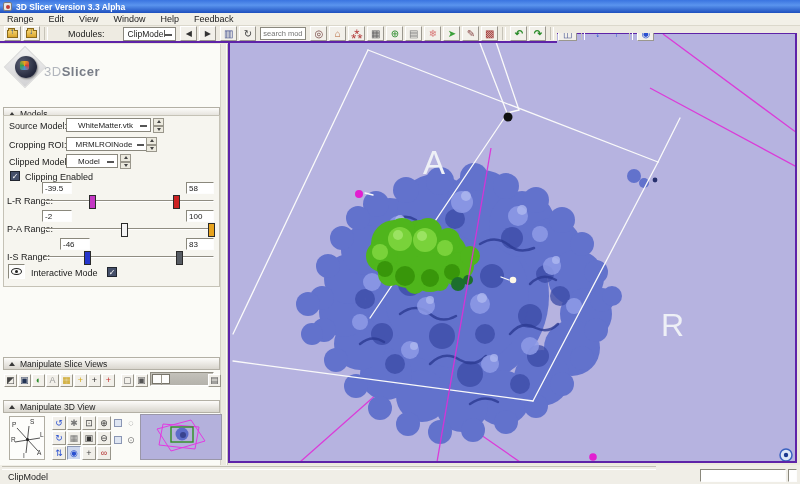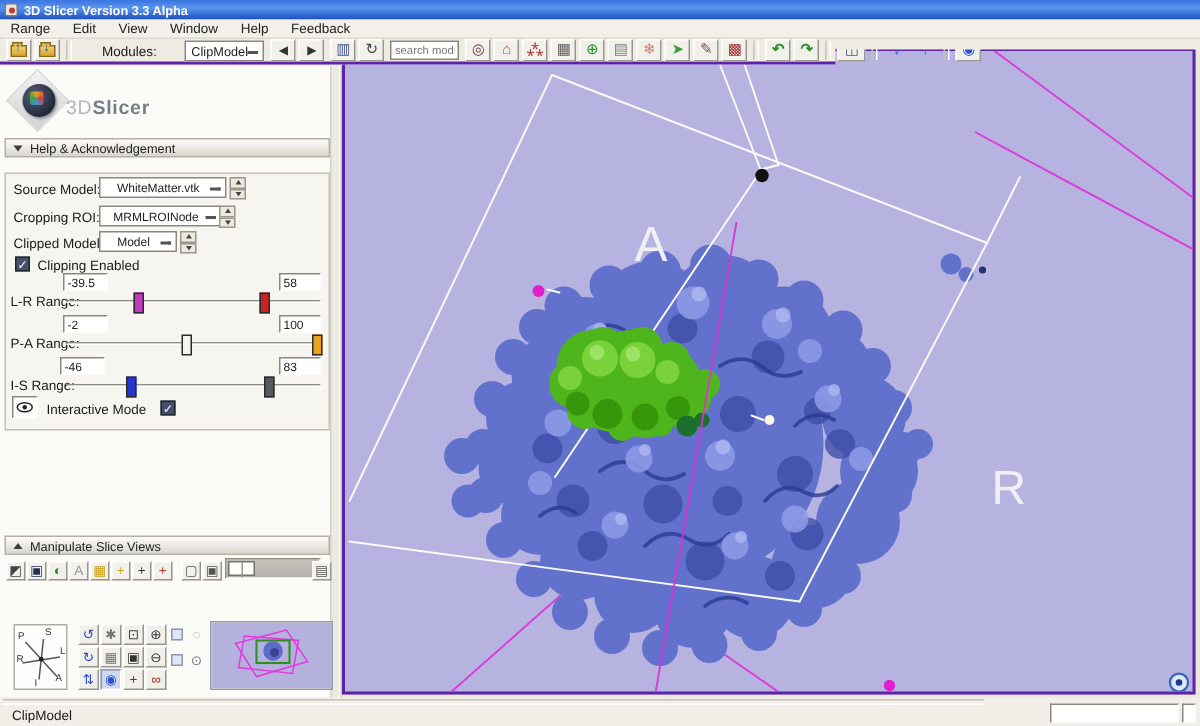--- a/index.html
+++ b/index.html
@@ -169,25 +169,25 @@
 
 <div class="panel">
   <div class="pscroll"></div>
 
   <div class="logodiamond"></div>
   <div class="logomark"></div>
   <div class="brand">
     <span class="b1">3D</span><span class="b2">Slicer</span>
   </div>
 
-  <div class="hdr" style="top:48px">
-    <span class="tdown"></span>
-    <span>Help &amp; Acknowledgement</span>
-  </div>
-
+
+  <div class="hdr" style="top:63px">
+    <span class="tup"></span>
+    <span>Models</span>
+  </div>
 
   <div class="mbody">
     <span class="lbl" style="left:5px;top:5px">Source Model:</span>
     <span class="combo" style="position:absolute;left:62px;top:2px;width:85px">
         <span style="font-size:8px">WhiteMatter.vtk</span>
         <span class="dash"></span>
       </span>
     <span class="spin" style="left:149px;top:2px">
         <i>
           <s class="tu"></s>
@@ -238,21 +238,21 @@
 
     <span class="lbl" style="left:3px;top:108px">P-A Range:</span>
     <span class="vbox" style="left:38px;top:94px;width:30px">-2</span>
     <span class="vbox" style="left:182px;top:94px;width:28px">100</span>
     <div class="track" style="top:112px">
       <span class="handle" style="left: 47%; background: rgb(244, 244, 244);"></span>
       <span class="handle" style="left: 99%; background: rgb(231, 163, 29);"></span>
     </div>
 
     <span class="lbl" style="left:3px;top:136px">I-S Range:</span>
-    <span class="vbox" style="left:36px;top:122px;width:30px">-46</span>
+    <span class="vbox" style="left:56px;top:122px;width:30px">-46</span>
     <span class="vbox" style="left:182px;top:122px;width:28px">83</span>
     <div class="track" style="top:140px">
       <span class="handle" style="left: 25%; background: rgb(38, 54, 204);"></span>
       <span class="handle" style="left: 80%; background: rgb(86, 91, 98);"></span>
     </div>
 
     <span class="eyebtn" style="left:4px;top:148px">
         <span class="eye"></span>
       </span>
     <span class="lbl" style="left:27px;top:152px">Interactive Mode</span>
@@ -293,20 +293,24 @@
   <span class="sb" style="left:135px;top:330px">
       <span style="color: rgb(85, 85, 85);">▣</span>
     </span>
   <div class="slslider">
       <span class="sh"></span>
     </div>
   <span class="sb" style="left:208px;top:330px">
       <span style="color: rgb(85, 85, 85);">▤</span>
     </span>
 
+  <div class="hdr" style="top:356px">
+    <span class="tup"></span>
+    <span>Manipulate 3D View</span>
+  </div>
   <div class="compass">
     <svg width="36" height="44">
       <line x1="19" y1="9" x2="16" y2="36" stroke="#555" stroke-width="1"></line>
       <line x1="7" y1="11" x2="28" y2="34" stroke="#555" stroke-width="1"></line>
       <line x1="30" y1="21" x2="5" y2="25" stroke="#555" stroke-width="1"></line>
       <circle cx="17.5" cy="22.5" r="1.6" fill="#222"></circle>
     </svg>
     <span style="left:2px;top:4px">P</span>
     <span style="left:20px;top:1px">S</span>
     <span style="left:30px;top:14px">L</span>

